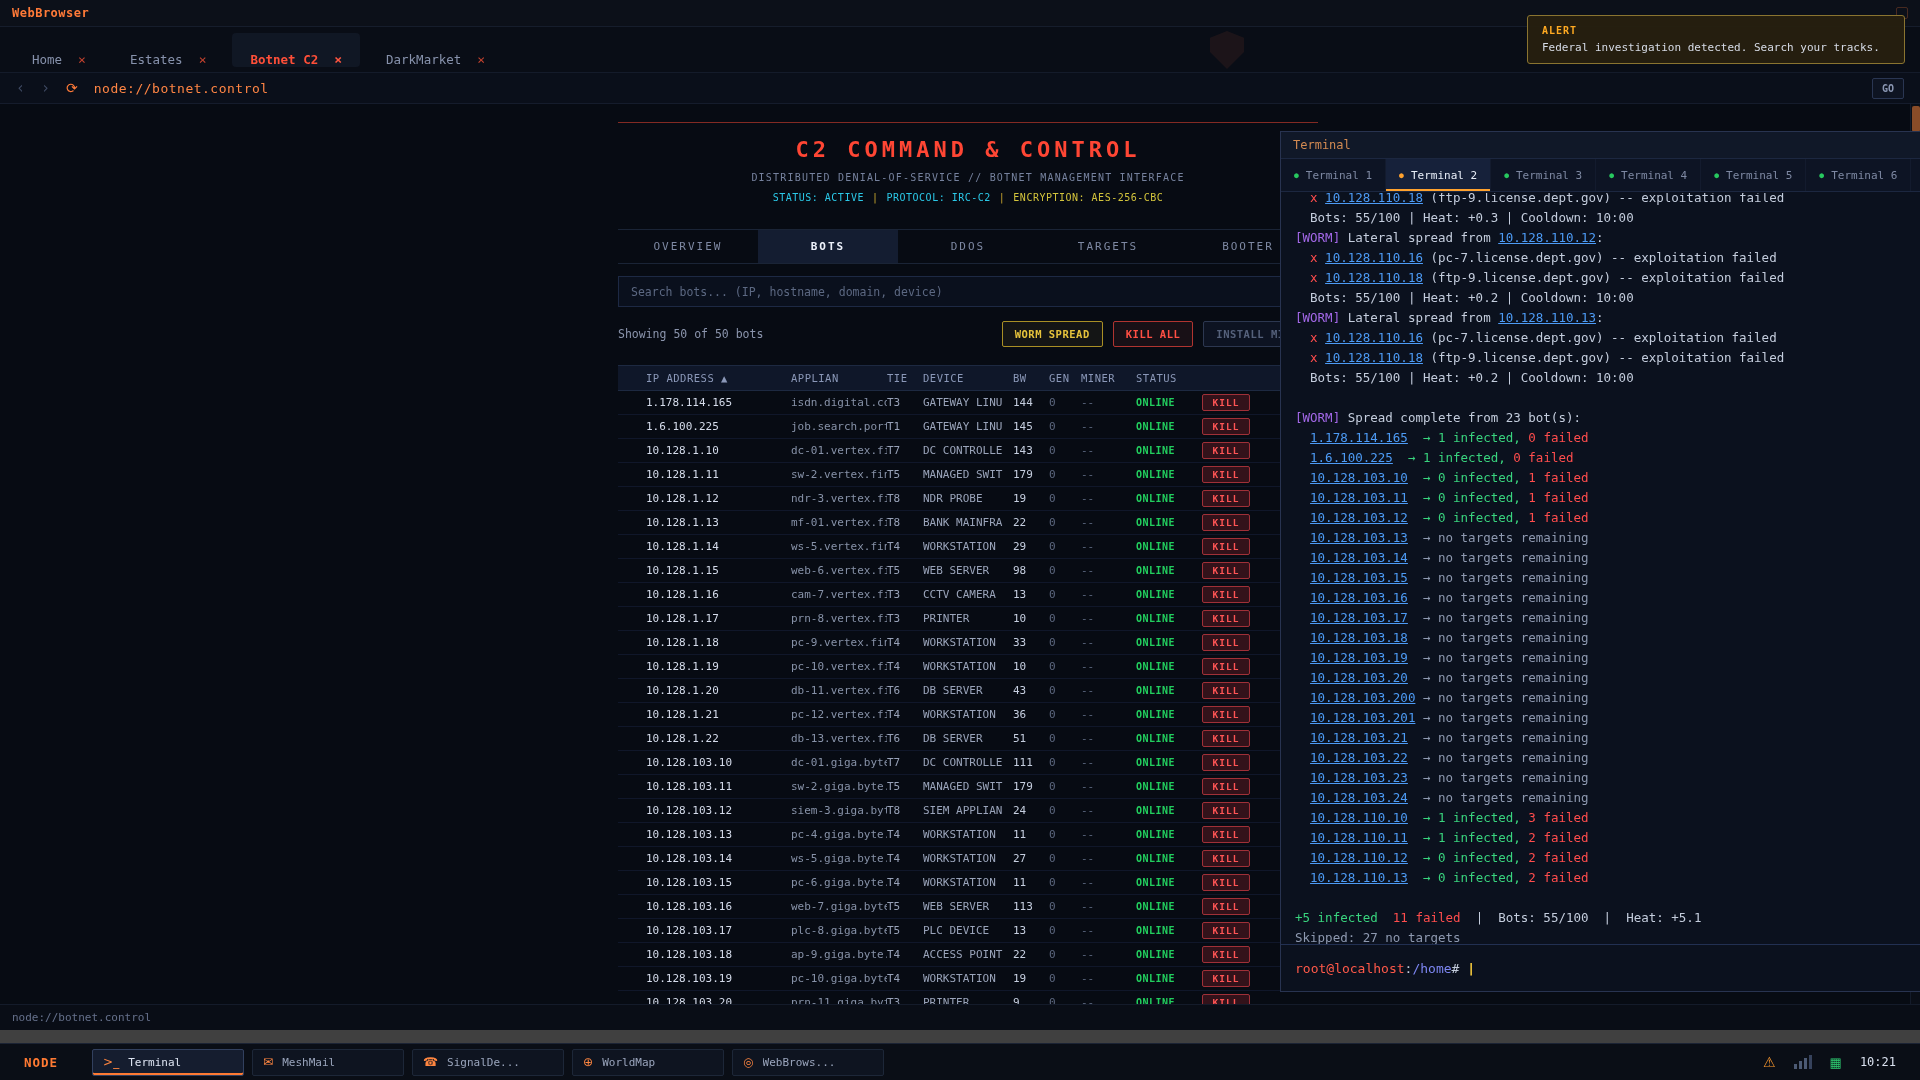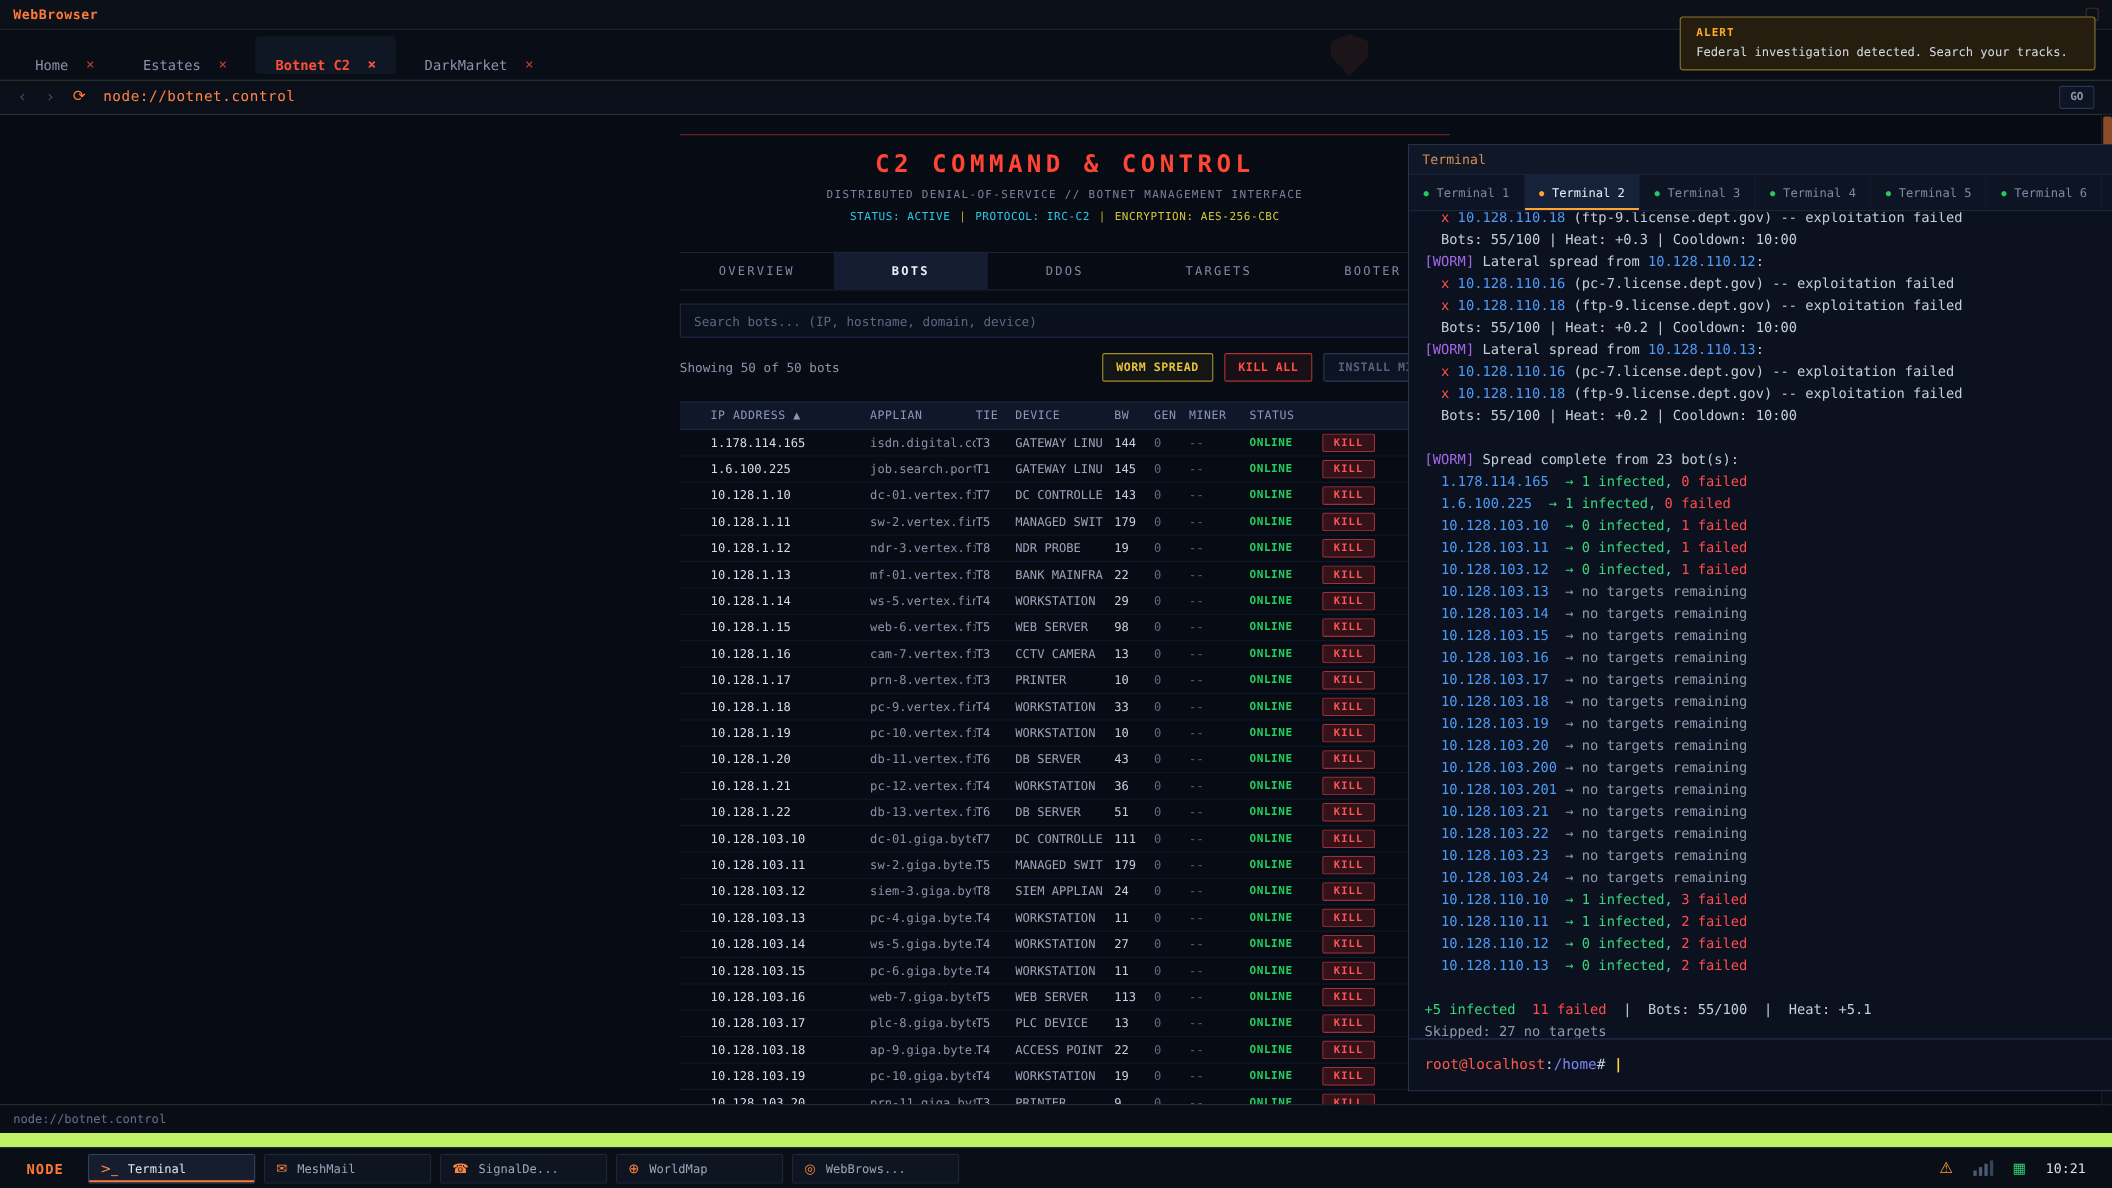--- a/index.html
+++ b/index.html
@@ -1,18 +1,18 @@
 <!DOCTYPE html>
 <html><head>
 <meta charset="utf-8">
 <style>
   * { margin:0; padding:0; box-sizing:border-box; }
   html,body { width:1920px; height:1080px; background:#05080f; }
   .screen { position:relative; width:1920px; height:1080px; overflow:hidden;
-            background:#bef264; font-family:"DejaVu Sans Mono", monospace; }
+            background:#404040; font-family:"DejaVu Sans Mono", monospace; }
 
   
   .titlebar { position:absolute; left:0; top:0; right:0; height:27px; background:#0c1019;
               border-bottom:1px solid #161d2c; display:flex; align-items:center; padding:0 12px; z-index:20; }
   .app-title { color:#ff7a38; font-size:12px; font-weight:bold; letter-spacing:.5px; }
   .tb-corner { margin-left:auto; width:12px; height:12px; border:1px solid rgba(255,122,56,.45); border-radius:2px; opacity:.55; }
 
   
   .tabbar { position:absolute; left:0; top:27px; right:0; height:46px; background:#090d16;
             border-bottom:1px solid #141b2a; display:flex; align-items:center; padding-left:14px; gap:8px; z-index:20; }
@@ -98,34 +98,34 @@
   .term-tabs { height:33px; display:flex; background:#0d1424; border-bottom:1px solid #1c2740; align-items:stretch; }
   .term-tab { display:flex; align-items:center; gap:7px; padding:0 13px; font-size:11px; color:#7e89a3;
               border-right:1px solid #131b2e; }
   .term-tab .dot { font-size:8px; color:#27c95f; }
   .term-tab.active { background:#16213a; color:#e8eef8; box-shadow:inset 0 -2px 0 #ffa22e; }
   .term-tab.active .dot { color:#ffa22e; }
   .term-body { position:absolute; top:61px; bottom:47px; left:0; right:0; overflow:hidden; padding:4px 14px 0; }
   .term-line { white-space:pre; font-size:12.5px; line-height:20px; min-height:20px; color:#c4cddd; }
   .term-line:first-child { margin-top:-9px; }
   .c-w { color:#c4cddd; } .c-d { color:#8e99b0; } .c-r { color:#ff4d4d; } .c-g { color:#39d47e; }
-  .c-p { color:#a368e8; } .c-l { color:#4d9bf5; }
+  .c-p { color:#a368e8; } .c-l { color:#4d9bf5; text-decoration:underline; }
   .c-rp { color:#ff5949; } .c-bp { color:#7d86f2; } .c-cur { color:#ffd23e; font-weight:bold; }
   .term-prompt { position:absolute; bottom:0; left:0; right:0; height:47px; border-top:1px solid #223052;
                  display:flex; align-items:center; padding:12px 14px; font-size:13px; white-space:pre; background:#0b111e; }
 
   
   .alert { position:absolute; right:15px; top:15px; width:378px; background:rgba(38,31,15,.97);
            border:1px solid #8a7430; border-radius:3px; padding:9px 14px; z-index:60; }
   .alert-title { color:#ffaa22; font-size:10px; font-weight:bold; letter-spacing:1px; }
   .alert-msg { margin-top:5px; color:#d6dbe6; font-size:11px; }
 
   
   .taskbar { position:absolute; left:0; bottom:0; right:0; height:37px; background:#0a0e16;
-             border-top:1px solid #1b2334; display:flex; align-items:center; padding:0 10px; gap:8px; z-index:70; }
+             border-top:1px solid #1b2334; display:flex; align-items:center; padding:0 10px; gap:20px; z-index:70; }
   .start-btn { color:#ff7a33; font-weight:bold; font-size:12.5px; letter-spacing:1px; padding:0 14px; }
   .tb-app { display:flex; align-items:center; gap:9px; width:152px; height:27px; padding:0 10px;
             background:#0e1420; border:1px solid #1d2738; border-radius:2px; }
   .tb-app.active { background:#151d2f; border-color:#32405e; box-shadow:inset 0 -2px 0 #ff7a33; }
   .tb-app .ic { color:#ff8640; font-size:12px; font-family:"DejaVu Sans",sans-serif; }
   .tb-app .lbl { color:#9aa5bc; font-size:11px; overflow:hidden; white-space:nowrap; }
   .tb-app.active .lbl { color:#dde4f2; }
   .tray { margin-left:auto; display:flex; align-items:center; gap:18px; padding-right:14px; }
   .tray-warning { color:#ff9a2e; font-size:14px; font-family:"DejaVu Sans",sans-serif; }
   .bars { display:inline-flex; align-items:flex-end; gap:2px; height:14px; }

